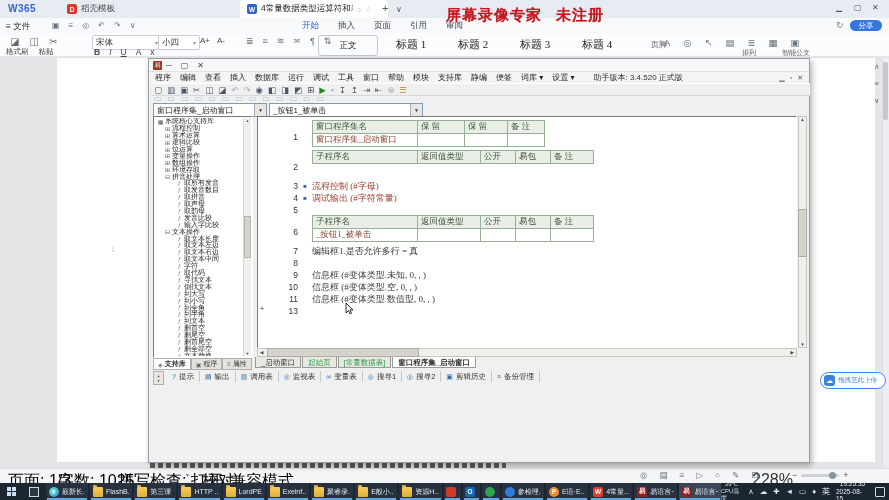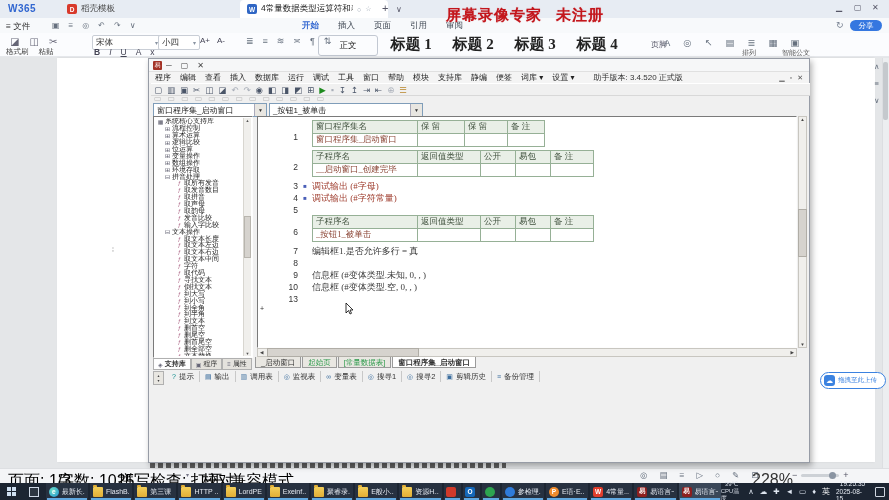--- a/index.html
+++ b/index.html
@@ -17,37 +17,37 @@
   .dtab.active{background:#fff;border-radius:4px 4px 0 0;color:#222}
   .dtab .xtra{color:#9aa4b2;font-size:7px}
   .newtab{font-size:11px;color:#556;top:2px}
   .winctl{top:3px;font-size:8px;color:#556}
 
   .wps-ribbontabs{left:0;top:18px;width:889px;height:15px;background:#f7f9fb;border-bottom:1px solid #e3e6ea}
   .filebtn{left:6px;top:21px;font-size:8.5px;color:#333}
   .qat{left:52px;top:21px;display:flex;gap:9px;font-size:8px;color:#66707e}
   .rtabs{left:300px;top:19px;display:flex;gap:15px;font-size:8.5px;color:#3c4450}
   .rtab{padding:1px 2px}
-  .rtab.active{color:#3166d0;font-weight:bold;border-bottom:2px solid #737373}
+  .rtab.active{color:#3166d0;font-weight:normal;border-bottom:2px solid #737373}
   .syncg{left:836px;top:20px;font-size:9px;color:#7a8494}
   .sharebtn{left:850px;top:20px;width:32px;height:11px;background:#3577e0;color:#fff;border-radius:6px;font-size:7.5px;display:flex;align-items:center;justify-content:center;gap:2px}
 
   .wps-ribbon{left:0;top:33px;width:889px;height:23px;background:#fbfcfe;border-bottom:1px solid #e6e8ec}
   .clip-ic{left:10px;top:36px;display:flex;gap:10px;font-size:10px;color:#667}
   .clip-lb{left:6px;top:47px;display:flex;gap:10px;font-size:7.5px;color:#444}
   .combo{height:13px;background:#fff;border:1px solid #c9ced6;border-radius:2px;font-size:8.5px;color:#333;display:flex;align-items:center;padding:0 3px;justify-content:space-between}
   .combo .dd{color:#8a94a2;font-size:6px;margin-left:3px}
   .fmt-row{left:94px;top:47px;display:flex;gap:9px;font-size:8.5px;color:#445}
   .fmt-row .b{font-weight:bold}.fmt-row .i{font-style:italic}.fmt-row .u{text-decoration:underline}
   .abtns{left:200px;top:36px;display:flex;gap:7px;font-size:8px;color:#445}
   .para{left:246px;top:36px;display:flex;gap:9px;font-size:9px;color:#66707e}
   .styles{left:318px;top:35px;display:flex;gap:4px;height:19px}
   .stychip{min-width:50px;padding:0 4px;height:19px;display:flex;align-items:center;justify-content:center;font-size:8.5px;color:#222}
   .stychip.sel{border:1px solid #c2c8d2;border-radius:3px}
-  .stychip.h1,.stychip.h2,.stychip.h3,.stychip.h4{font-family:"Liberation Serif","DejaVu Serif",serif;font-weight:bold;font-size:15px}
+  .stychip.h1,.stychip.h2,.stychip.h3,.stychip.h4{font-family:"Liberation Serif","DejaVu Serif",serif;font-weight:normal;font-size:11px}
   .stychip.h5{font-size:8px;color:#556}
   .rtools{left:664px;top:37px;display:flex;gap:13px;font-size:9.5px;color:#66707e}
   .rtool-lb{top:48px;font-size:7px;color:#555}
 
   
   .page-left{left:57px;top:58px;width:91px;height:404px;background:#fff;box-shadow:1px 0 2px rgba(0,0,0,.08)}
   .page-right{left:810px;top:58px;width:65px;height:404px;background:#fff;box-shadow:-1px 0 2px rgba(0,0,0,.08)}
   .caretmark{left:112px;top:246px;font-size:7px;color:#999}
   .rail{left:874px;top:62px;display:flex;flex-direction:column;gap:8px;font-size:7.5px;color:#66707e;align-items:center}
   .vsb{left:882px;top:58px;width:7px;height:410px;background:#eceef0;border-left:1px solid #dcdee1}
@@ -558,35 +558,28 @@
       <span class="gnum" style="left:0;top:45px">2</span>
       <table class="etbl" style="top:33px">
         <tbody>
             <tr>
           <td class="hd" style="width:98px">子程序名</td>
           <td class="hd" style="width:56px">返回值类型</td>
           <td class="hd" style="width:28px">公开</td>
           <td class="hd" style="width:28px">易包</td>
           <td class="hd" style="width:36px">备 注</td>
         </tr>
-        <tr>
-              <td class="rw">__启动窗口_创建完毕</td>
-              <td></td>
-              <td></td>
-              <td></td>
-              <td></td>
-            </tr>
       </tbody>
         </table>
 
       <div class="a" style="left:0;top:63px;width:520px">
           <div class="cline">
             <span class="ln">3</span>
             <span class="mk">■</span>
-            <span class="ct"><span class="seg dbg">调试输出 (#字母)</span></span>
+            <span class="ct"><span class="seg dbg">流程控制 (#字母)</span></span>
           </div>
           <div class="cline">
             <span class="ln">4</span>
             <span class="mk">■</span>
             <span class="ct"><span class="seg dbg">调试输出 (#字符常量)</span></span>
           </div>
           <div class="cline">
             <span class="ln">5</span>
             <span class="mk"></span>
             <span class="ct"></span>
@@ -625,20 +618,25 @@
           </div>
           <div class="cline">
             <span class="ln">9</span>
             <span class="mk"></span>
             <span class="ct"><span class="seg code">信息框 (#变体类型.未知, 0, , )</span></span>
           </div>
           <div class="cline">
             <span class="ln">10</span>
             <span class="mk"></span>
             <span class="ct"><span class="seg code">信息框 (#变体类型.空, 0, , )</span></span>
+          </div>
+          <div class="cline">
+            <span class="ln">11</span>
+            <span class="mk"></span>
+            <span class="ct"><span class="seg code">信息框 (#变体类型.数值型, 0, , )</span></span>
           </div>
           <div class="cline">
             <span class="ln">13</span>
             <span class="mk"></span>
             <span class="ct"></span>
           </div>
         </div>
 
       <span class="a" style="left:2px;top:188px;font-size:7px;color:#333;font-family:'Liberation Sans',sans-serif">+</span>
       <span class="a cursor" style="left:87px;top:184px">

